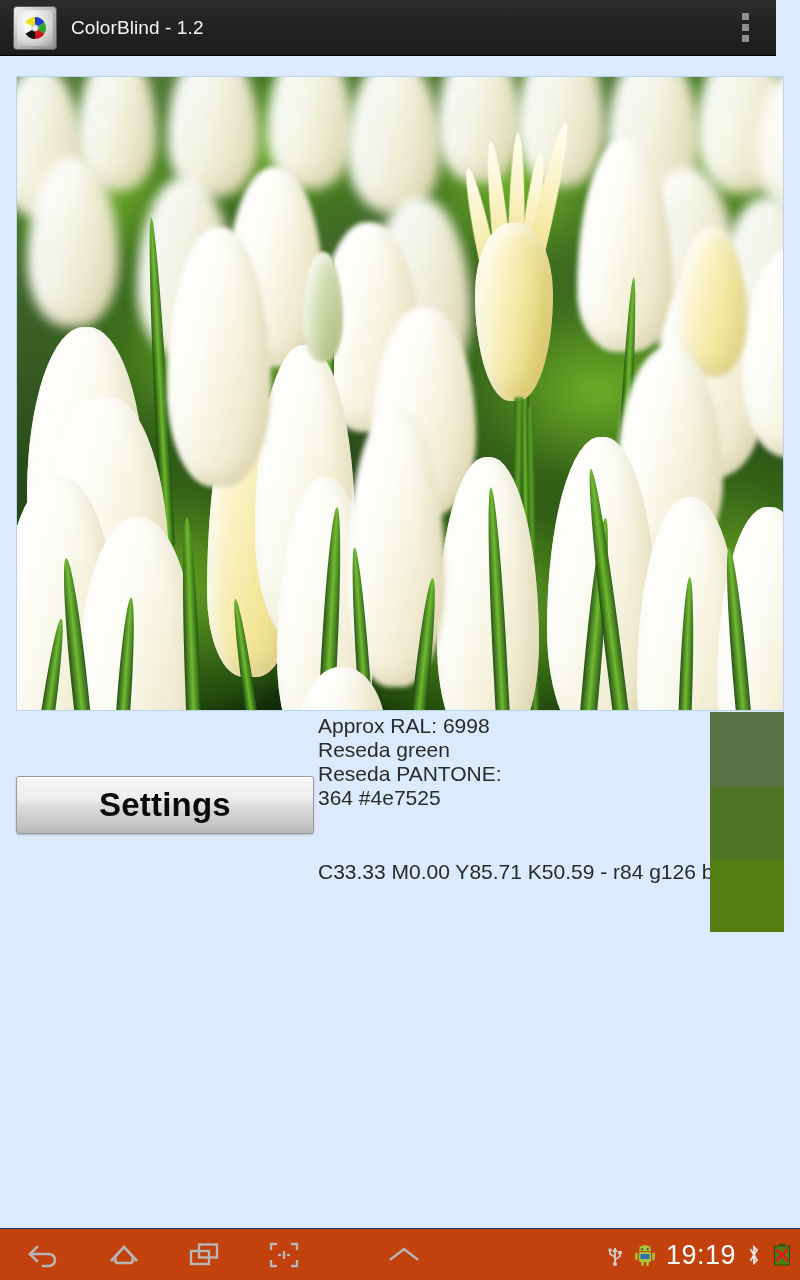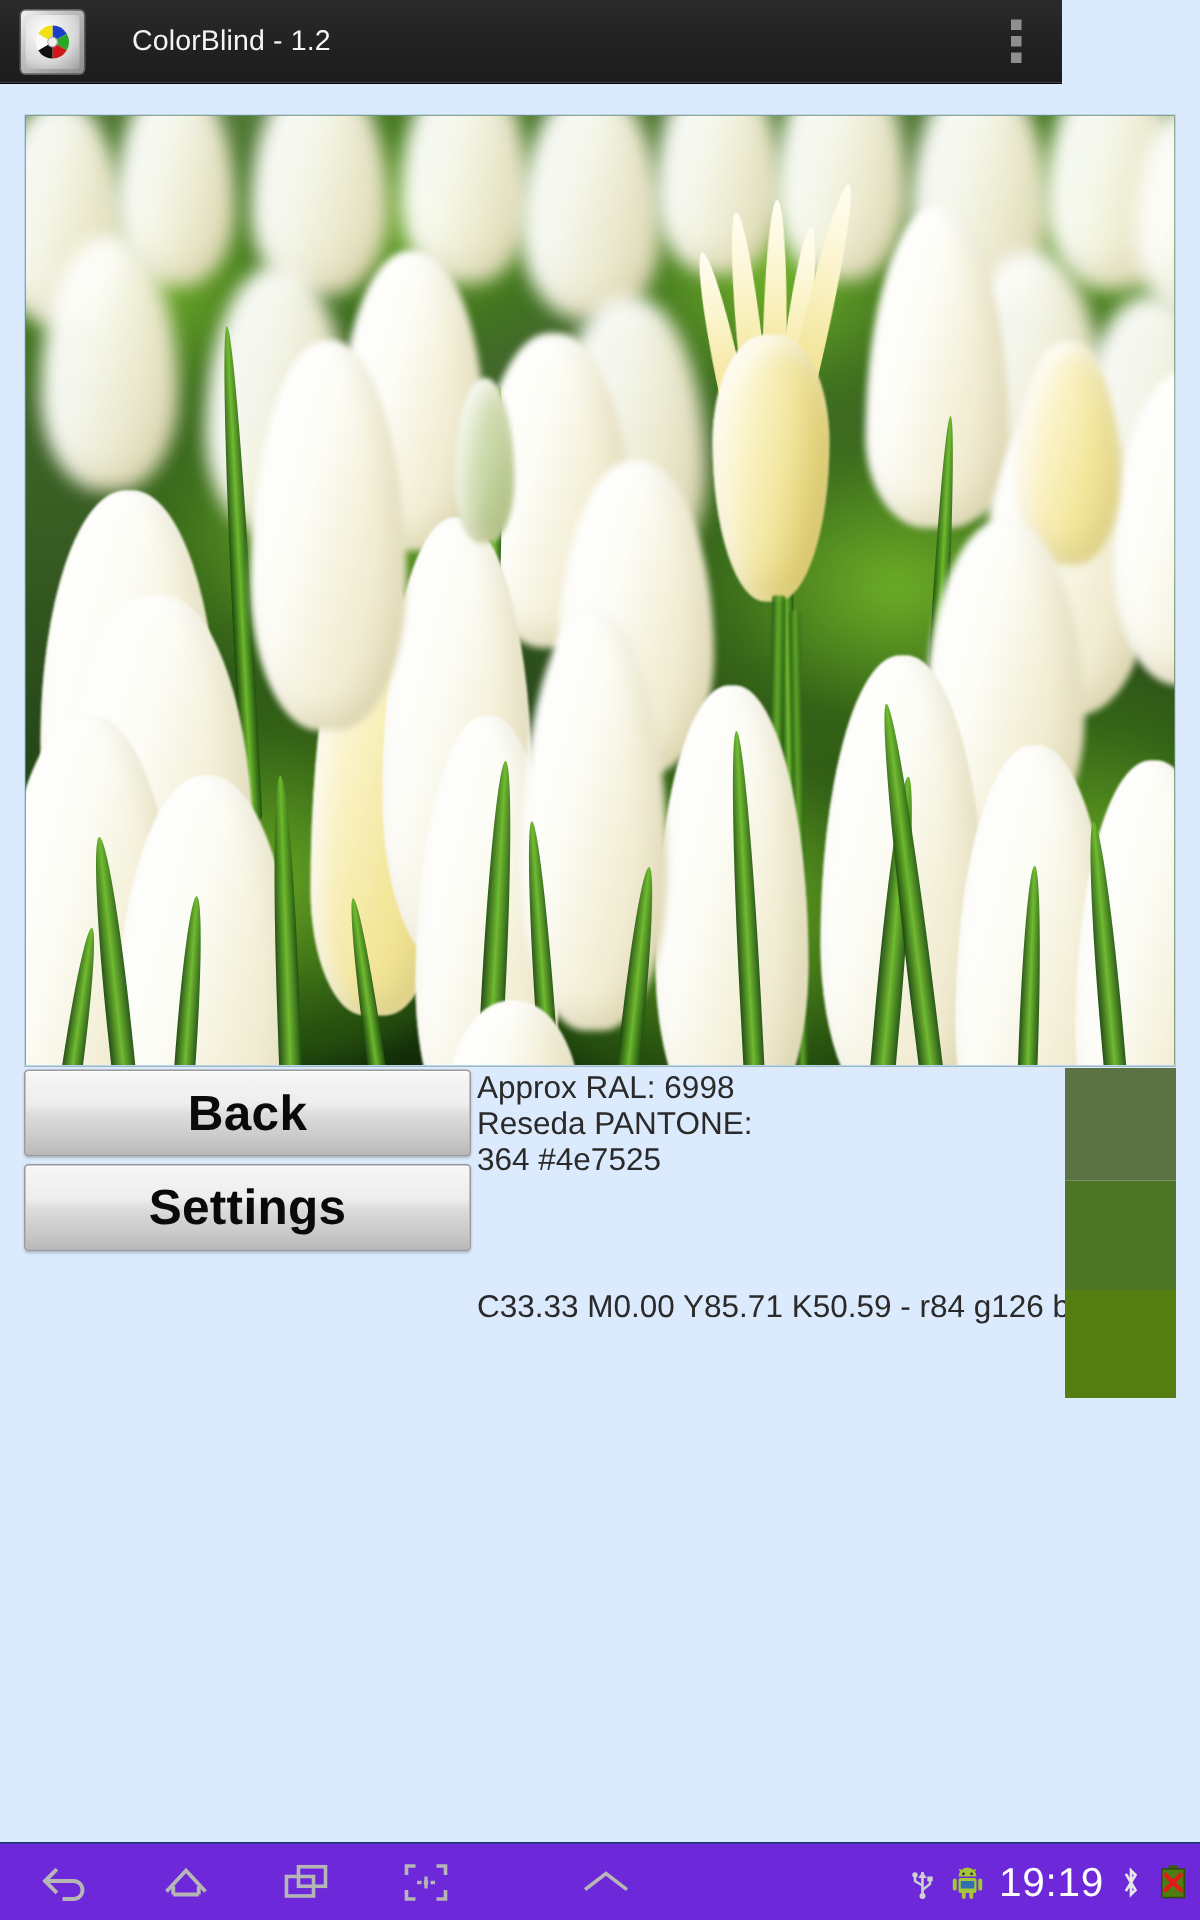--- a/index.html
+++ b/index.html
@@ -16,26 +16,25 @@
     position: relative;
     width: 800px;
     height: 1280px;
     background: #dbeafc;
   }
 
   
   #action-bar {
     position: absolute;
     left: 0; top: 0;
-    width: 708px; height: 56px;
+    width: 776px; height: 56px;
     background: linear-gradient(to bottom, #2b2b2b 0%, #222222 50%, #1c1c1c 100%);
     border-bottom: 1px solid #000;
     display: flex;
     align-items: center;
-    gap: 17px;
   }
   #app-icon-wrap {
     width: 42px; height: 42px;
     margin-left: 14px;
     background: linear-gradient(135deg, #f2f2f2 0%, #bdbdbd 40%, #8d8d8d 100%);
     border-radius: 3px;
     padding: 3px;
     display: flex; align-items: center; justify-content: center;
     box-shadow: 0 0 0 1px #5c5c5c;
   }
@@ -208,21 +207,21 @@
     display: flex;
     flex-direction: column;
   }
   #swatches div { width: 100%; }
 
   
   #nav-bar {
     position: absolute;
     left: 0; bottom: 0;
     width: 800px; height: 52px;
-    background: #6d28d9;
+    background: #c2410c;
     border-top: 1px solid #0b3b66;
     display: flex;
     align-items: center;
   }
   .nav-btn {
     width: 80px; height: 52px;
     display: flex; align-items: center; justify-content: center;
     cursor: pointer;
   }
   .nav-btn svg { display: block; }
@@ -359,29 +358,27 @@
       <div class="blade sharp" style="left:600px; top:390px; width:16px; height:280px; transform:rotate(-7deg);"></div>
       <div class="blade sharp" style="left:660px; top:500px; width:13px; height:180px; transform:rotate(2deg);"></div>
       <div class="blade sharp" style="left:722px; top:470px; width:15px; height:200px; transform:rotate(-5deg);"></div>
       <div class="blade sharp" style="left:15px;  top:540px; width:14px; height:160px; transform:rotate(8deg);"></div>
       <div class="blade sharp" style="left:236px; top:520px; width:12px; height:170px; transform:rotate(-8deg);"></div>
 
       <div class="tulip front" style="left:280px; top:590px; width:90px; height:120px;"></div>
     </div>
   </div>
 
-  <div class="btn" id="btn-back">
-    <span>Back</span>
-  </div>
   <div class="btn" id="btn-settings">
     <span>Settings</span>
   </div>
 
   <div id="info-block">
     <div class="line">Approx RAL: 6998</div>
+    <div class="line">Reseda green</div>
     <div class="line">Reseda PANTONE:</div>
     <div class="line">364 #4e7525</div>
   </div>
   <div id="cmyk-line">C33.33 M0.00 Y85.71 K50.59 - r84 g126 b18</div>
 
   <div id="swatches">
     <div style="height:75px;  background:#5a7244;"></div>
     <div style="height:73px;  background:#4e7525;"></div>
     <div style="height:72px;  background:#547e12;"></div>
   </div>

